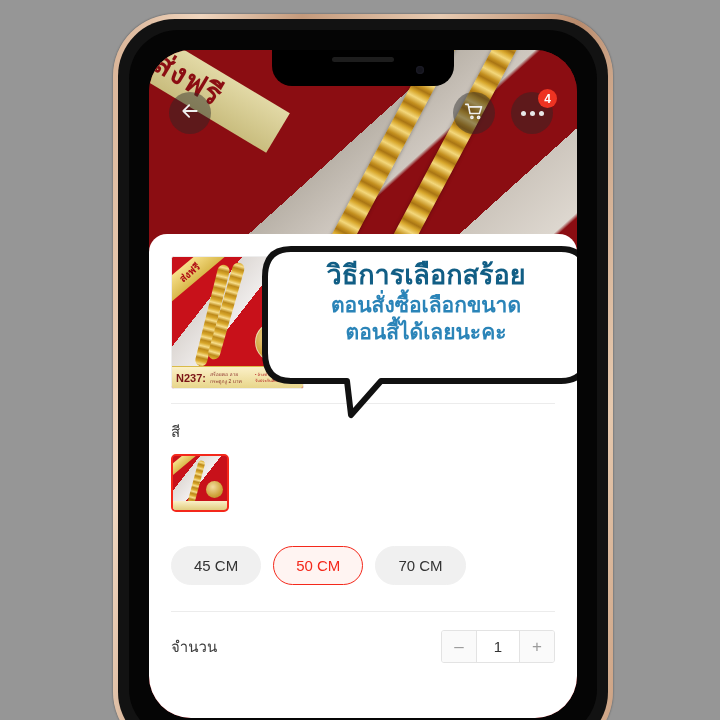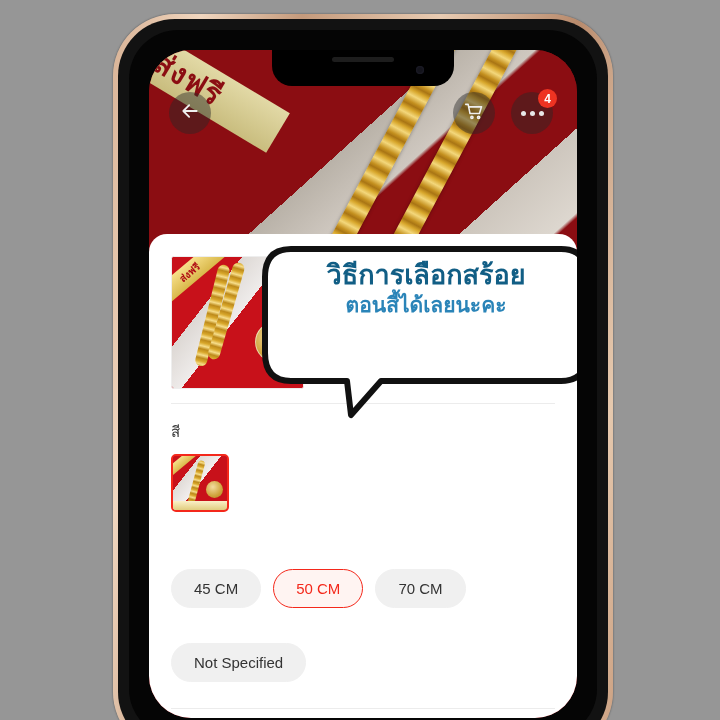--- a/index.html
+++ b/index.html
@@ -222,21 +222,20 @@
   .sw-ribbon { position:absolute; left:-11px; top:2px; width:38px; height:9px;
     background: linear-gradient(180deg,#f7e08a,#d9b84a); transform: rotate(-40deg); }
 
   .chips { display: flex; gap: 12px; flex-wrap: wrap; margin-top: 4px; }
   .chip {
     background: #f0f0f0; border: 1px solid #f0f0f0;
     border-radius: 22px;
     padding: 10px 22px;
     font-size: 15px; color: #333;
     white-space: nowrap;
-    margin-top: 23px;
   }
   .chip.selected {
     background: #fff4f2;
     border: 1.5px solid #f4281b;
     color: #f4281b;
     text-align: center;
   }
 
   .qty-row { display: flex; align-items: center; justify-content: space-between; padding: 18px 0; }
   .qty-label { font-size: 15px; color: #3c3c3c; }
@@ -325,20 +324,26 @@
 
           <div class="sheet">
 
             <div class="prod-row">
               <div class="prod-thumb">
                 <div class="thumb-art"></div>
                 <div class="thumb-chain tc1"></div>
                 <div class="thumb-chain tc2"></div>
                 <div class="thumb-circle"></div>
                 <div class="thumb-ribbon">ส่งฟรี</div>
+                <div class="thumb-footer">
+                  <span class="thumb-code">N237:</span>
+                  <span class="thumb-txt">สร้อยคอ ลายกระดูกงู 2 บาท</span>
+                  <span class="thumb-txt2">• ล้างทำความสะอาดได้
+• รับประกันสินค้า</span>
+                </div>
               </div>
 
               <div class="prod-info">
                 <div class="price">฿390.00</div>
                 <div class="variant">Gold, 50 CM</div>
                 <div class="close-x">✕</div>
               </div>
             </div>
 
             <div class="divider"></div>
@@ -352,21 +357,20 @@
                 <div class="sw-ribbon"></div>
                 <div class="sw-footer"></div>
               </div>
             </div>
 
             <div class="section" style="padding-top:26px;">
               <div class="chips">
                 <div class="chip">45 CM</div>
                 <div class="chip selected">50 CM</div>
                 <div class="chip">70 CM</div>
-                <div class="chip">Not Specified</div>
               </div>
             </div>
 
             <div class="divider" style="margin-top:22px;"></div>
 
             <div class="qty-row">
               <span class="qty-label">จำนวน</span>
               <div class="stepper">
                 <div class="step-btn">–</div>
                 <div class="step-val">1</div>
@@ -376,20 +380,21 @@
 
           </div>
 
           <div class="bubble-wrap">
             <svg viewBox="0 0 330 180" preserveAspectRatio="none">
               <path d="M30,4 L300,4 Q326,4 326,32 L326,108 Q326,136 300,136
                        L120,136 L90,170 L86,136 L30,136 Q4,136 4,108 L4,32 Q4,4 30,4 Z" fill="#ffffff" stroke="#111111" stroke-width="6" stroke-linejoin="round"></path>
             </svg>
             <div class="bubble-text">
               <div class="bl1">วิธีการเลือกสร้อย</div>
+              <div class="bl2">ตอนสั่งซื้อเลือกขนาด</div>
               <div class="bl3">ตอนสี้ได้เลยนะคะ</div>
             </div>
           </div>
 
         </div>
       </div>
     </div>
   </div>
 
 </div>

